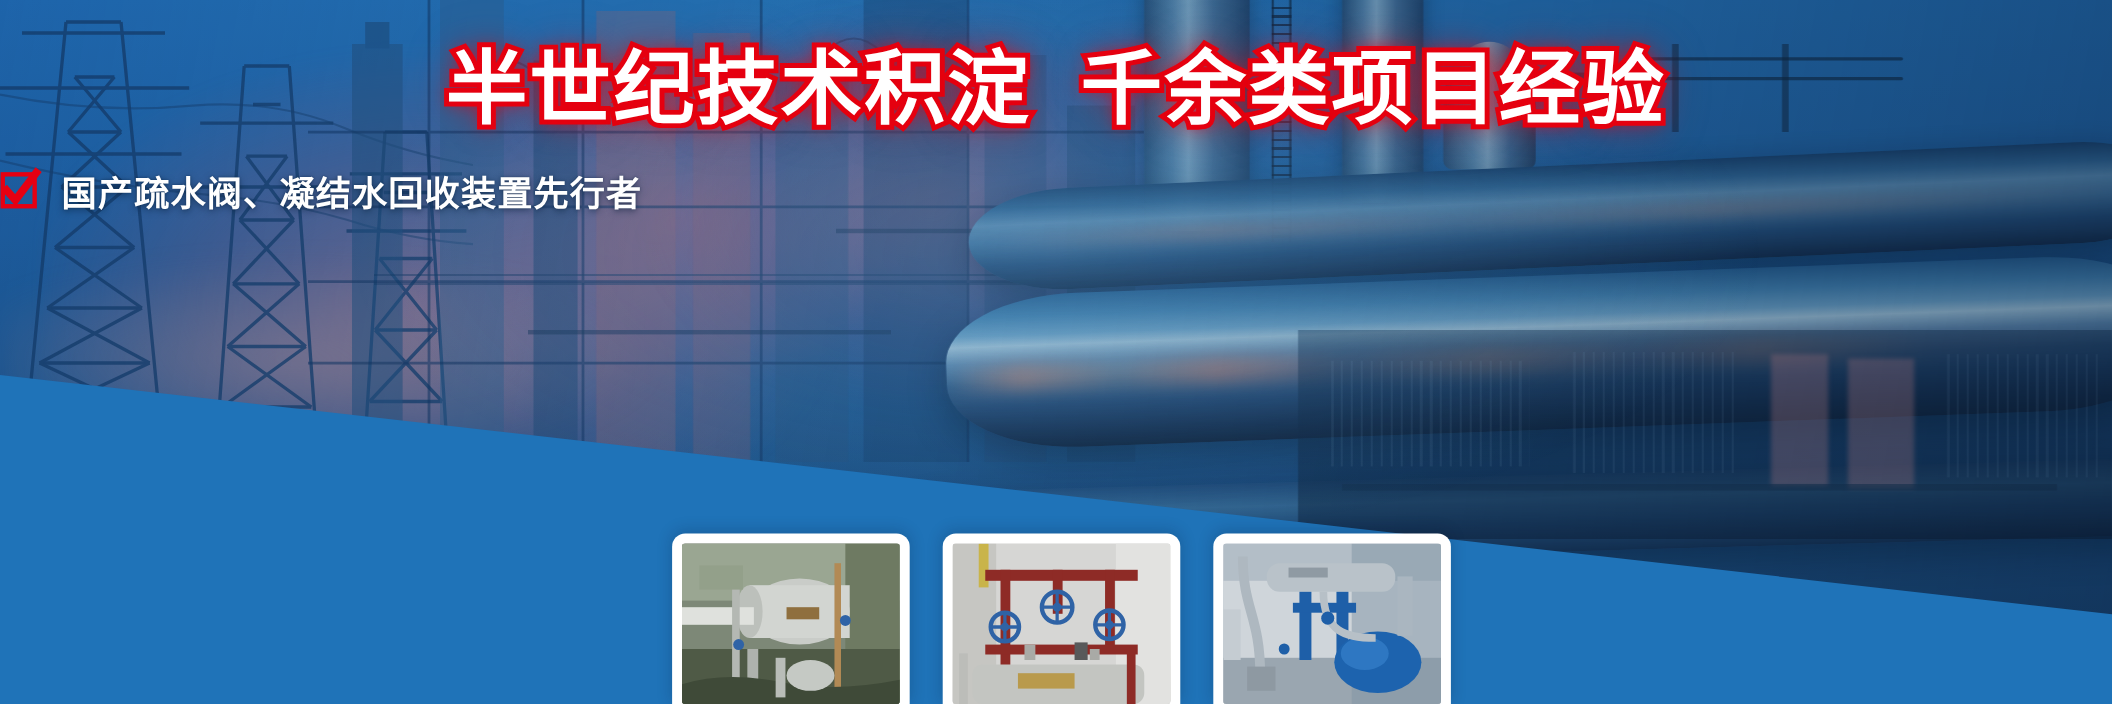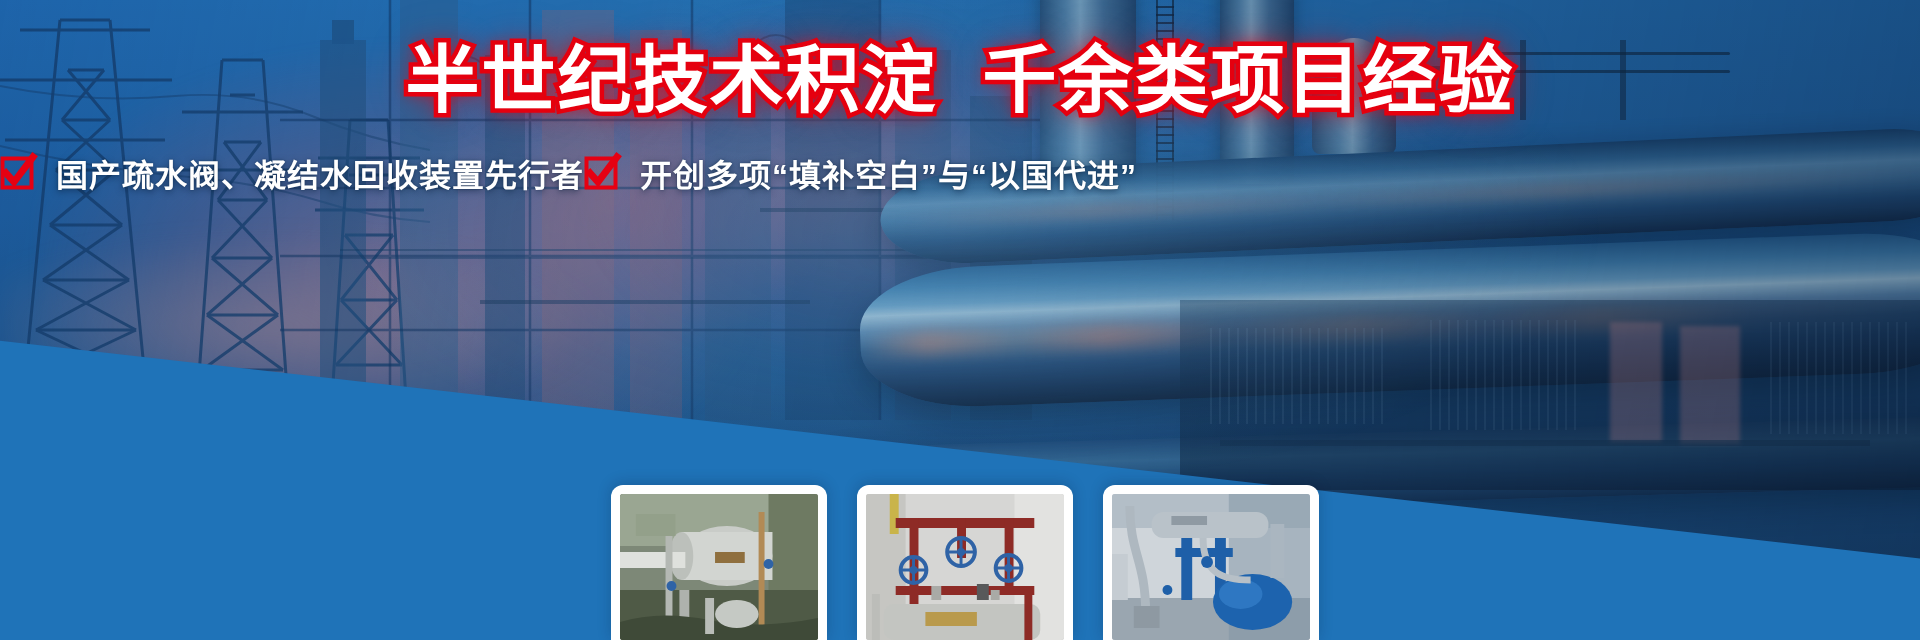--- a/index.html
+++ b/index.html
@@ -177,21 +177,22 @@
     paint-order:stroke fill;
     text-shadow:
        0 0 14px rgba(230,0,18,.85),
        0 0 28px rgba(230,0,18,.55),
        0 0 46px rgba(230,0,18,.35);
     white-space:pre;
   }
 
   .bullets{
     position:absolute; top:150px; left:0; width:100%;
-    display:flex; flex-direction:row; align-items:flex-start;
+    display:flex; flex-direction:column; align-items:flex-start;
+    gap:12px;
   }
   .bullet{
     display:flex; align-items:center;
     gap:22px;
     height:46px;
   }
   .bullet .cb{
     width:34px; height:34px; flex:0 0 34px;
     position:relative;
   }
@@ -347,29 +348,20 @@
       <div class="bullet">
         <span class="cb">
           <svg viewBox="0 0 34 34">
             <rect x="2.5" y="2.5" width="29" height="29" fill="none" stroke="#e60012" stroke-width="4"></rect>
             <path d="M6 17 L14 26 L33 1" fill="none" stroke="#e60012" stroke-width="7" stroke-linecap="square" stroke-linejoin="miter"></path>
           </svg>
         </span>
         <span class="txt">国产疏水阀、凝结水回收装置先行者</span>
       </div>
 
-      <div class="bullet">
-        <span class="cb">
-          <svg viewBox="0 0 34 34">
-            <rect x="2.5" y="2.5" width="29" height="29" fill="none" stroke="#e60012" stroke-width="4"></rect>
-            <path d="M6 17 L14 26 L33 1" fill="none" stroke="#e60012" stroke-width="7" stroke-linecap="square" stroke-linejoin="miter"></path>
-          </svg>
-        </span>
-        <span class="txt">开创多项“填补空白”与“以国代进”</span>
-      </div>
 
 
     </div>
 
     <div class="thumbs">
 
       <div class="thumb">
         <div class="ph ph1">
           <svg viewBox="0 0 200 146" preserveAspectRatio="none">
             <rect x="0" y="0" width="200" height="146" fill="#7d8877"></rect>

